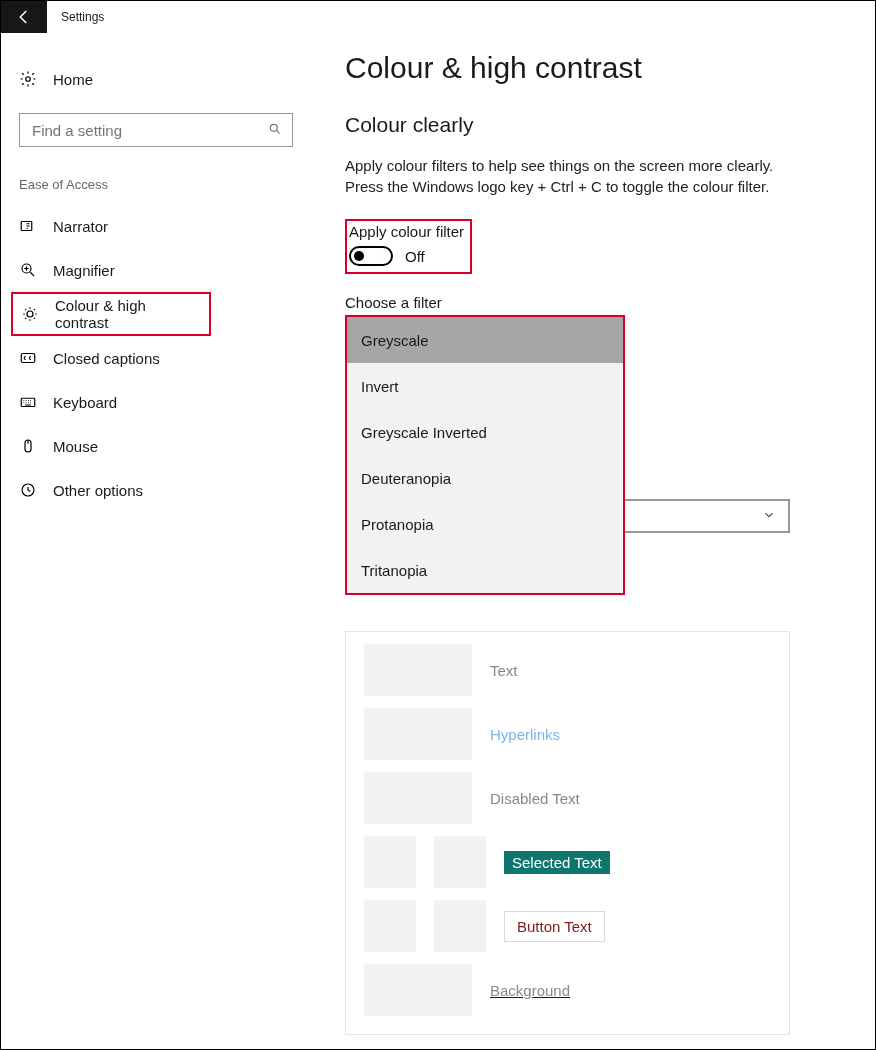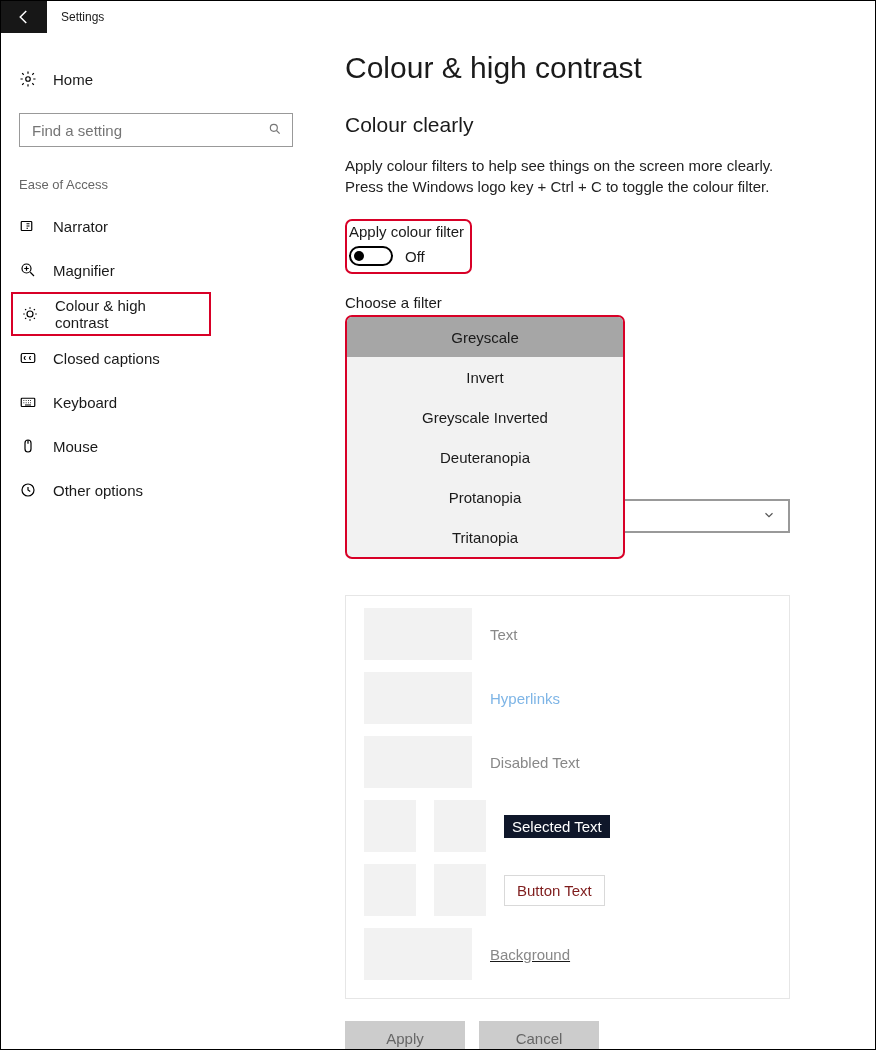--- a/index.html
+++ b/index.html
@@ -162,26 +162,25 @@
     margin-top: 20px;
     margin-bottom: 4px;
   }
 
   .filter-dropdown {
     width: 280px;
     background: #f2f2f2;
     overflow: hidden;
   }
   .filter-option {
-    height: 40px;
+    height: 46px;
     padding: 0 14px;
     display: flex;
     align-items: center;
     font-size: 15px;
-    justify-content: center;
   }
   .filter-option.selected {
     background: #a6a6a6;
   }
 
   
   .theme-dropdown-bar {
     position: absolute;
     top: 466px;
     left: 34px;
@@ -219,21 +218,21 @@
     width: 52px;
     height: 52px;
     background: #f2f2f2;
   }
   .preview-label {
     font-size: 15px;
     color: #888;
   }
   .preview-label.hyper { color: #7eb5e6; }
   .preview-seltext {
-    background: #0f172a;
+    background: #0f766e;
     color: #fff;
     padding: 3px 8px;
     font-size: 15px;
   }
   .preview-btn {
     border: 1px solid #d9d9d9;
     padding: 6px 12px;
     font-size: 15px;
     color: #7f1d1d;
   }
@@ -248,21 +247,21 @@
     height: 34px;
     background: #ccc;
     border: none;
     color: #666;
     font-size: 15px;
     display: flex;
     align-items: center;
     justify-content: center;
   }
 
-  .z-top { position: relative; z-index: 5; border-radius: 7px; }
+  .z-top { position: relative; z-index: 5; }
 </style>
 </head>
 <body>
 
 <div class="titlebar">
   <div class="back-btn">
     <svg viewBox="0 0 24 24" width="18" height="18" fill="none" stroke="#fff" stroke-width="2">
         <path d="M15 4 L7 12 L15 20"></path>
       </svg>
   </div>

